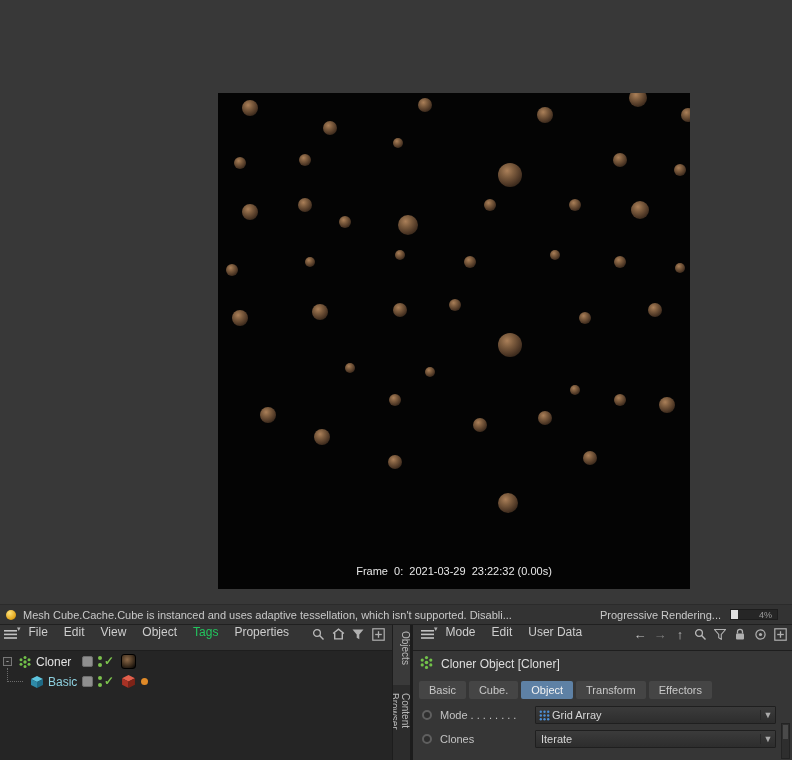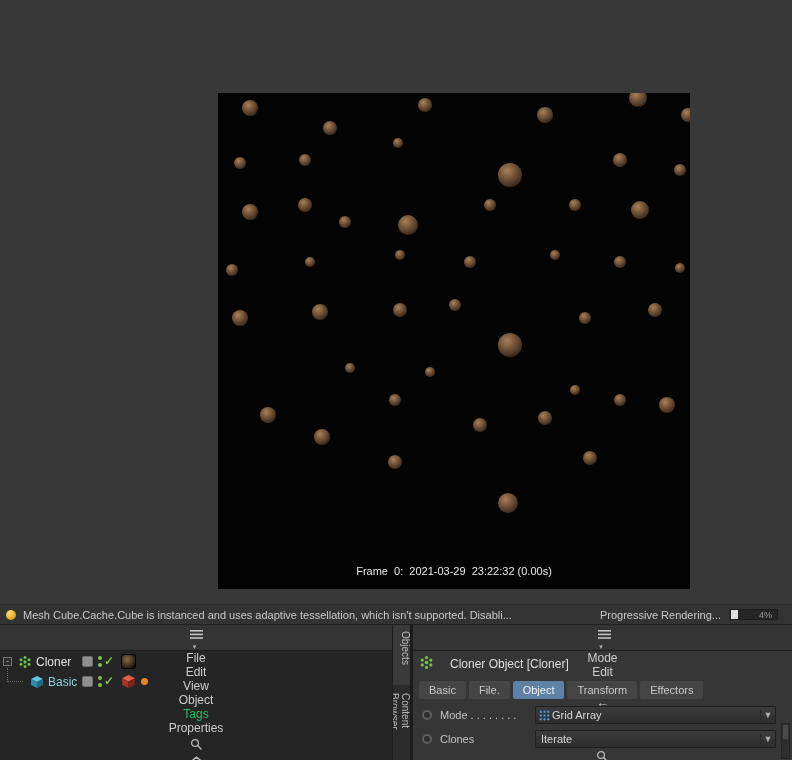--- a/index.html
+++ b/index.html
@@ -40,21 +40,21 @@
     position:relative; margin-right:14px; flex:none;
   }
   .progress-fill { position:absolute; left:0; top:0; bottom:0; width:7px; background:#dedede; }
   .progress-text { position:absolute; right:5px; top:0; font-size:9px; line-height:10px; color:#9c9c9c; }
 
   
   .bottom { position:absolute; left:0; top:625px; width:792px; height:135px; }
 
   .menubar {
     height:26px; background:#343434; border-bottom:1px solid #1e1e1e;
-    display:flex; align-items:center;flex-direction:column;
+    display:flex; align-items:flex-start;
   }
   .menu-item { padding:0 8px; font-size:12px; color:#cdcdcd; }
   .icon-btn { width:20px; height:18px; display:flex; align-items:center; justify-content:center; flex:none; }
   .arrow-glyph { font-size:13px; color:#c2c2c2; }
   .arrow-glyph.dim { color:#7d7d7d; }
   .caret { font-size:7px; color:#b0b0b0; margin-left:-3px; }
   .spacer { flex:1; }
 
   
   .om-panel { position:absolute; left:0; top:0; width:410px; height:135px; background:#252525; }
@@ -91,21 +91,21 @@
   .mat-thumb {
     left:121px; top:2px; width:15px; height:15px; border-radius:3px; border:1px solid #000;
     background: radial-gradient(circle at 40% 35%, #8d6a49, #41301f 55%, #0b0907 92%);
   }
   .orange-dot { left:141px; top:6px; width:7px; height:7px; border-radius:50%; background:#e08a28; }
 
   
   .panel-sep { position:absolute; left:410px; top:0; width:3px; height:135px; background:#1c1c1c; }
   .am-panel { position:absolute; left:413px; top:0; width:379px; height:135px; background:#363636; overflow:hidden; }
   .am-title-row { height:26px; display:flex; align-items:center; padding-left:6px; }
-  .am-title { font-size:12px; color:#dedede; margin-left:16px; }
+  .am-title { font-size:12px; color:#dedede; margin-left:7px; }
   .am-tabs { display:flex; gap:3px; padding:4px 0 4px 6px; }
   .am-tab { background:#454545; color:#c8c8c8; font-size:11px; padding:3px 10px; border-radius:2px; }
   .am-tab.active { color:#f2f2f2; }
   .am-section { font-size:12px; font-weight:bold; color:#e4e4e4; padding:7px 0 3px 6px; }
   .am-row { height:24px; position:relative; display:flex; align-items:center; padding-left:9px; }
   .radio-icon { width:10px; height:10px; border-radius:50%; border:2px solid #5f5f5f; background:#2e2e2e; margin-right:8px; flex:none; }
   .am-row-label { font-size:11px; color:#c3c3c3; }
   .dropdown {
     position:absolute; left:122px; right:16px; top:3px; height:18px;
     background: linear-gradient(#3b3b3b, #2d2d2d); border:1px solid #1f1f1f; border-radius:1px;
@@ -344,21 +344,21 @@
             <circle cx="7" cy="11.6" r="1.5" fill="#72c24a"></circle>
           <circle cx="3" cy="9.3" r="1.5" fill="#72c24a"></circle>
             <circle cx="3" cy="4.7" r="1.5" fill="#72c24a"></circle>
         </svg>
       </span>
       <span class="am-title">Cloner Object [Cloner]</span>
     </div>
 
     <div class="am-tabs">
       <span class="am-tab">Basic</span>
-      <span class="am-tab">File.</span>
+      <span class="am-tab">Cube.</span>
       <span class="am-tab active" style="background: rgb(94, 129, 165);">Object</span>
       <span class="am-tab">Transform</span>
       <span class="am-tab">Effectors</span>
     </div>
 
 
     <div class="am-row">
       <span class="radio-icon"></span>
       <span class="am-row-label">Mode . . . . . . . .</span>
       <span class="dropdown">

